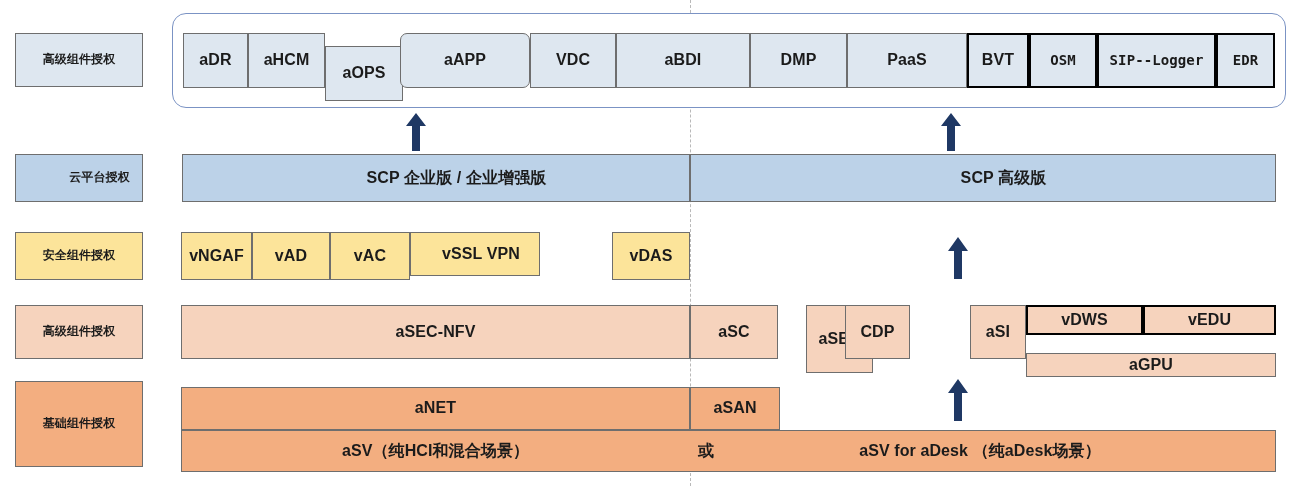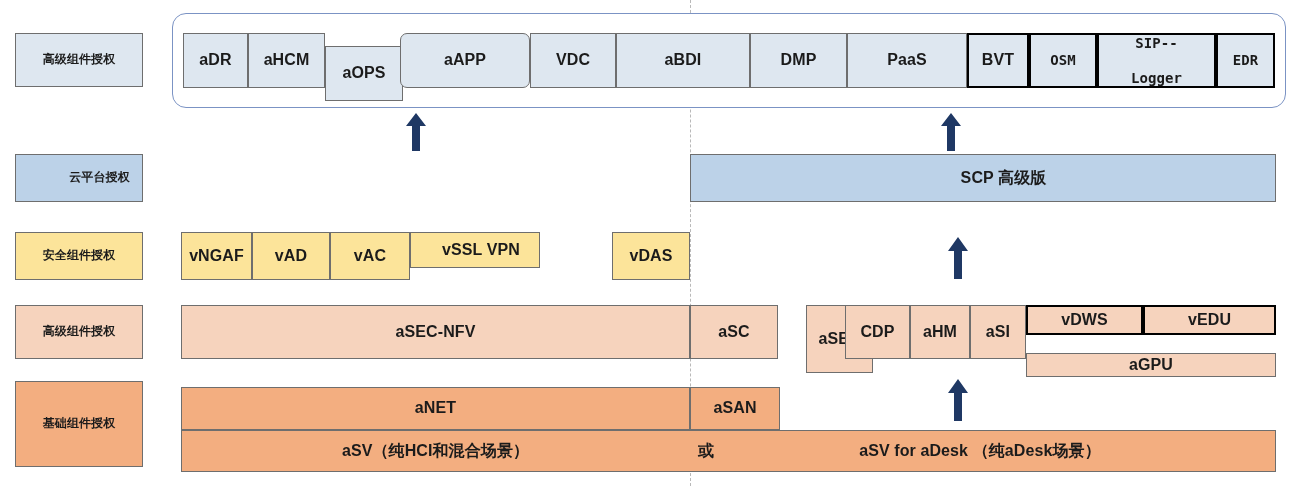--- a/index.html
+++ b/index.html
@@ -49,21 +49,21 @@
   
   .vdash{
     position:absolute;
     border-left:1px dashed #b9b9b9;
     width:0;
   }
 
   
   .arrow{position:absolute;}
 
-  .stack{flex-direction:column;justify-content:space-between;}
+  .stack{flex-direction:row;}
   .mono{font-family:"DejaVu Sans Mono","Liberation Mono",monospace;font-size:14px;font-weight:700;}
 </style>
 </head>
 <body>
 
 <div id="stage">
 
   <div class="vdash" style="left:690px;top:0px;height:486px;"></div>
 
   <div class="cell thin c-blue-lt lbl" style="left:15px;top:33px;width:128px;height:54px;">高级组件授权</div>
@@ -88,41 +88,41 @@
 
   <svg class="arrow" style="left:404px;top:113px;" width="24" height="38" viewBox="0 0 24 38">
     <polygon points="12,0 22,13 16,13 16,38 8,38 8,13 2,13" fill="#1f3864"></polygon>
   </svg>
   <svg class="arrow" style="left:939px;top:113px;" width="24" height="38" viewBox="0 0 24 38">
     <polygon points="12,0 22,13 16,13 16,38 8,38 8,13 2,13" fill="#1f3864"></polygon>
   </svg>
 
   <div class="cell thin c-blue-md lbl" style="left:15px;top:154px;width:128px;height:48px;">云平台授权</div>
 
+  <div class="cell thin c-blue-md" style="left:182px;top:154px;width:508px;height:48px;">SCP 企业版 / 企业增强版</div>
   <div class="cell thin c-blue-md" style="left:690px;top:154px;width:586px;height:48px;">SCP 高级版</div>
 
   <svg class="arrow" style="left:946px;top:237px;" width="24" height="42" viewBox="0 0 24 42">
     <polygon points="12,0 22,14 16,14 16,42 8,42 8,14 2,14" fill="#1f3864"></polygon>
   </svg>
 
   <div class="cell thin c-yellow lbl" style="left:15px;top:232px;width:128px;height:48px;">安全组件授权</div>
 
   <div class="cell thin c-yellow" style="left:181px;top:232px;width:71px;height:48px;">vNGAF</div>
   <div class="cell thin c-yellow" style="left:252px;top:232px;width:78px;height:48px;">vAD</div>
   <div class="cell thin c-yellow" style="left:330px;top:232px;width:80px;height:48px;">vAC</div>
-  <div class="cell thin c-yellow" style="left:410px;top:232px;width:130px;height:36px;padding-left:12px;">vSSL VPN</div>
+  <div class="cell thin c-yellow" style="left:410px;top:232px;width:130px;height:44px;padding-left:12px;">vSSL VPN</div>
   <div class="cell thin c-yellow" style="left:612px;top:232px;width:78px;height:48px;">vDAS</div>
 
   <div class="cell thin c-peach lbl" style="left:15px;top:305px;width:128px;height:54px;">高级组件授权</div>
 
   <div class="cell thin c-peach" style="left:181px;top:305px;width:509px;height:54px;">aSEC-NFV</div>
   <div class="cell thin c-peach" style="left:690px;top:305px;width:88px;height:54px;">aSC</div>
   <div class="cell thin c-peach" style="left:778px;top:305px;width:67px;height:68px;margin-left:28px;">aSEC</div>
   <div class="cell thin c-peach" style="left:845px;top:305px;width:65px;height:54px;">CDP</div>
-  <div class="cell thin c-peach" style="left:910px;top:305px;width:60px;height:54px;">aHM</div>
   <div class="cell thin c-peach" style="left:970px;top:305px;width:56px;height:54px;">aSI</div>
 
   <div class="cell thick c-peach" style="left:1026px;top:305px;width:117px;height:30px;">vDWS</div>
   <div class="cell thick c-peach" style="left:1143px;top:305px;width:133px;height:30px;">vEDU</div>
   <div class="cell thin c-peach" style="left:1026px;top:353px;width:250px;height:24px;">aGPU</div>
 
   <svg class="arrow" style="left:946px;top:379px;" width="24" height="42" viewBox="0 0 24 42">
     <polygon points="12,0 22,14 16,14 16,42 8,42 8,14 2,14" fill="#1f3864"></polygon>
   </svg>
 

